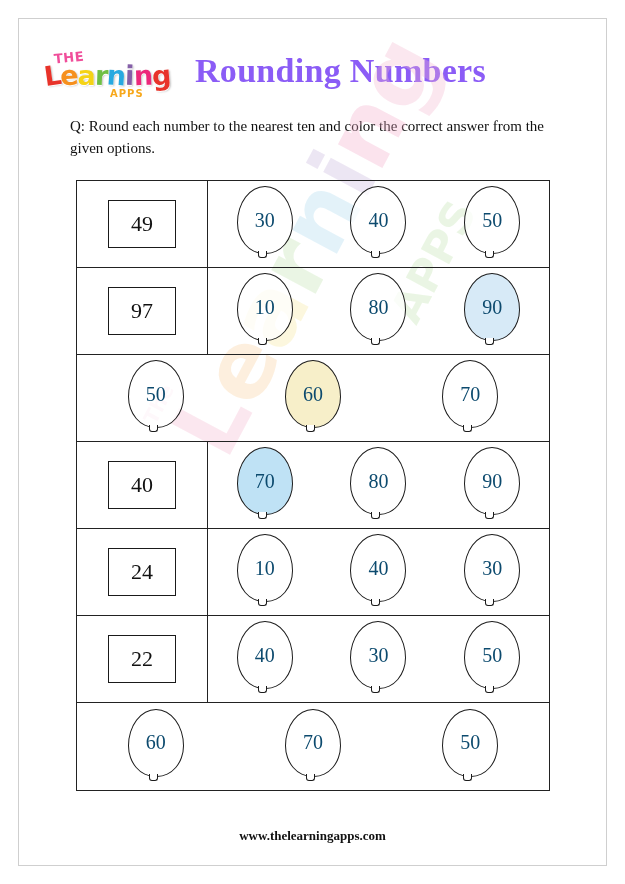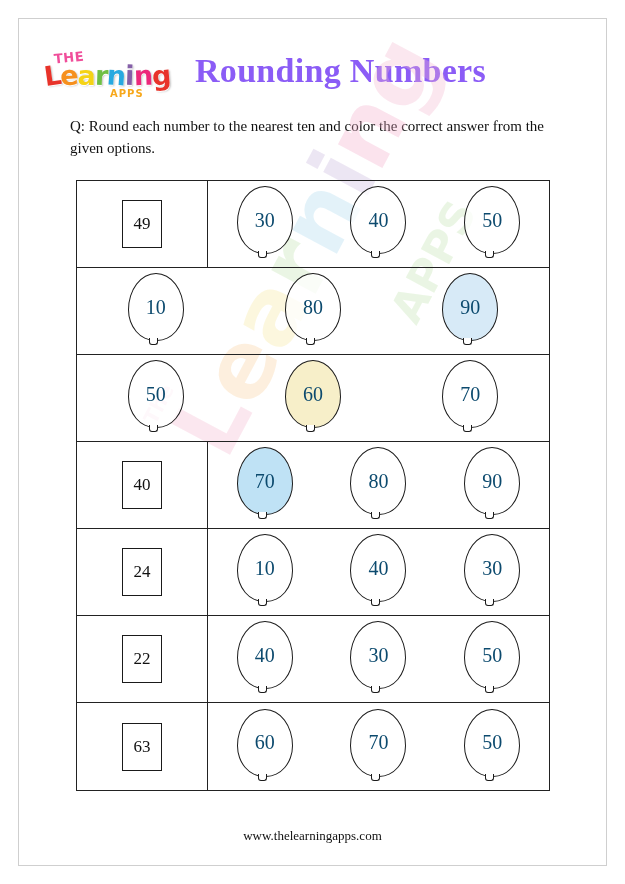--- a/index.html
+++ b/index.html
@@ -170,28 +170,28 @@
     width: 131px;
     border-right: 1px solid #222222;
     box-sizing: border-box;
     display: flex;
     align-items: center;
     justify-content: center;
     position: relative;
     z-index: 2;
   }
   .numbox {
-    width: 40px;
+    width: 68px;
     height: 48px;
     border: 1px solid #1a1a1a;
     background: rgba(255,255,255,.55);
     display: flex;
     align-items: center;
     justify-content: center;
-    font-size: 17px;
+    font-size: 22px;
     color: #111111;
     box-sizing: border-box;
   }
   .cell-opts {
     flex: 1;
     display: flex;
     align-items: center;
     justify-content: space-around;
     position: relative;
     z-index: 2;
@@ -242,21 +242,21 @@
 
   
   .footer {
     position: absolute;
     left: 0;
     top: 828px;
     width: 625px;
     text-align: center;
     font-family: "Liberation Serif", serif;
     font-size: 13px;
-    font-weight: normal;
+    font-weight: bold;
     color: #111111;
   }
 </style>
 </head>
 <body>
 
 <div class="page">
   <div class="sheet-border"></div>
 
   <div class="logo">
@@ -298,20 +298,23 @@
         </div>
         <div class="balloon">
           <div class="body"></div>
           <div class="knot-outline"></div>
           <div class="label">50</div>
         </div>
       </div>
     </div>
 
     <div class="row">
+      <div class="cell-num">
+        <div class="numbox">97</div>
+      </div>
       <div class="cell-opts">
         <div class="balloon">
           <div class="body"></div>
           <div class="knot-outline"></div>
           <div class="label">10</div>
         </div>
         <div class="balloon">
           <div class="body"></div>
           <div class="knot-outline"></div>
           <div class="label">80</div>
@@ -407,23 +410,20 @@
         </div>
         <div class="balloon">
           <div class="body"></div>
           <div class="knot-outline"></div>
           <div class="label">50</div>
         </div>
       </div>
     </div>
 
     <div class="row">
-      <div class="cell-num">
-        <div class="numbox">63</div>
-      </div>
       <div class="cell-opts">
         <div class="balloon">
           <div class="body"></div>
           <div class="knot-outline"></div>
           <div class="label">60</div>
         </div>
         <div class="balloon">
           <div class="body"></div>
           <div class="knot-outline"></div>
           <div class="label">70</div>

